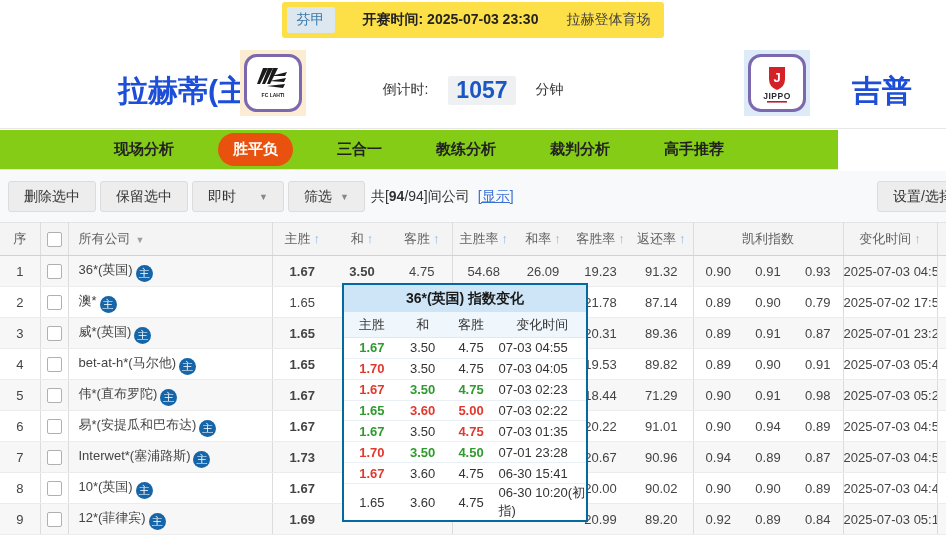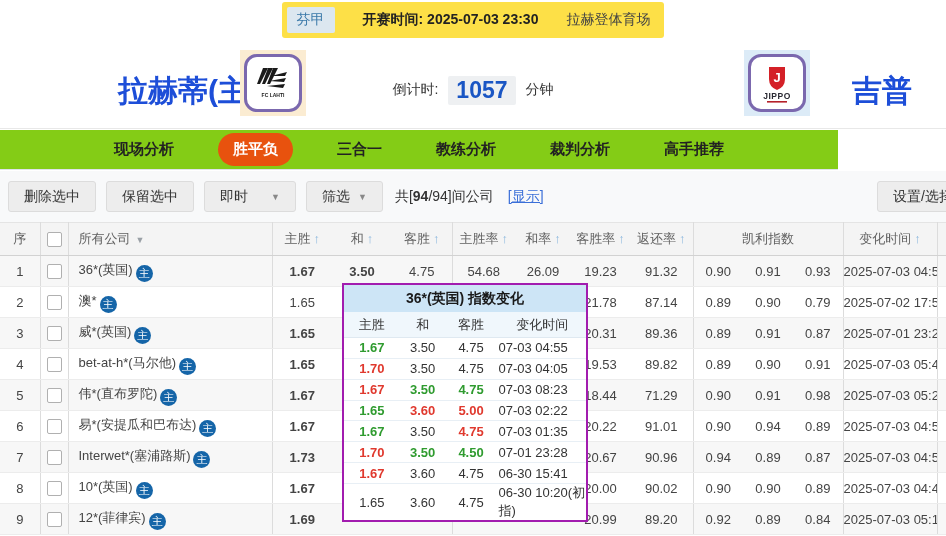--- a/index.html
+++ b/index.html
@@ -23,33 +23,33 @@
   .home-name { left:118px; }
   .away-name { left:852px; }
   .logo-frame { position:absolute; width:66px; height:66px; top:10px;
     display:flex; align-items:center; justify-content:center; }
   .home-frame { left:240px; background:#fbecd2; }
   .away-frame { left:744px; background:#dcebf7; }
   .logo-inner { width:58px; height:58px; background:#fff; border:3px solid #7b68ae;
     border-radius:13px; display:flex; flex-direction:column; align-items:center; justify-content:center; overflow:hidden; }
   .countdown { position:absolute; left:0; top:36px; width:946px; text-align:center; font-size:14px; color:#333; }
   .countdown-value { display:inline-block; background:#eef0f2; color:#1a56c4;
-    font-size:23px; font-weight:bold; padding:1px 8px; margin:0 6px; vertical-align:middle; border-radius:2px; }
+    font-size:23px; font-weight:bold; padding:1px 8px; margin:0 16px; vertical-align:middle; border-radius:2px; }
   .header-divider { position:absolute; top:128px; left:0; width:946px; height:1px; background:#e8e8e8; }
 
   
   .tabs { position:absolute; top:130px; left:0; width:838px; height:40px;
     display:flex; justify-content:center; align-items:center; gap:34px;
     border-bottom:1px solid #dfe3e8; background:#84cc16; }
   .tab { font-size:15px; font-weight:bold; color:#222; padding:7px 10px; cursor:pointer; }
   .tab.active { background:#e8520e; color:#fff; border-radius:17px; padding:7px 15px; }
 
   
   .toolbar { position:absolute; top:171px; left:0; width:946px; height:51px;
-    background:#f8f9fa; display:flex; align-items:center; padding-left:8px; gap:10px; }
+    background:#f8f9fa; display:flex; align-items:center; padding-left:8px; gap:4px; }
   .tb-btn { background:#ededed; border:1px solid #dcdcdc; color:#333; font-size:14px;
     height:31px; padding:0 15px; border-radius:3px; display:flex; align-items:center; gap:8px; }
   .tb-dd { min-width:92px; justify-content:space-between; }
   .dd-caret { font-size:9px; color:#888; }
   .company-count { font-size:14px; color:#333; margin-left:2px; }
   .company-count b { font-weight:bold; }
   .show-link { color:#3a6fd8; font-size:14px; margin-left:4px; }
   .settings-btn { position:absolute; left:877px; top:10px; width:104px; }
 
   
@@ -67,21 +67,21 @@
   .cb { display:inline-block; width:15px; height:15px; border:1px solid #b0b0b0;
     border-radius:2px; background:#fff; vertical-align:middle; }
   .zhu { display:inline-block; width:17px; height:17px; line-height:17px; border-radius:50%;
     background:#1565a8; color:#fff; font-size:11px; text-align:center; margin-left:3px; vertical-align:-3px; }
   td.num { font-size:14px; }
   .c-red { color:#e0392e; font-weight:bold; }
   .c-green { color:#2f9b2f; font-weight:bold; }
 
   
   .popup { position:absolute; left:342px; top:283px; width:246px; height:239px;
-    background:#fff; border:2px solid #a21caf; z-index:5; display:flex; flex-direction:column; }
+    background:#fff; border:2px solid #0369a1; z-index:5; display:flex; flex-direction:column; }
   .popup-title { height:27px; background:#cde5f6; font-size:14px; font-weight:bold; color:#1a1a1a;
     display:flex; align-items:center; justify-content:center; }
   .popup-head { height:26px; background:#f0f7fc; display:flex; align-items:center;
     font-size:13px; color:#333; border-bottom:1px solid #dfe9f1; }
   .popup-row { flex:1; display:flex; align-items:center; font-size:13px; color:#333;
     border-bottom:1px solid #e8eff5; }
   .popup-row:last-child { border-bottom:none; }
   .p-c1 { width:23%; text-align:center; }
   .p-c2 { width:19%; text-align:center; }
   .p-c3 { width:21%; text-align:center; }
@@ -371,21 +371,21 @@
         <div class="popup-row">
           <span class="p-c1 c-red">1.70</span>
           <span class="p-c2 ">3.50</span>
           <span class="p-c3 ">4.75</span>
           <span class="p-c4">07-03 04:05</span>
         </div>
         <div class="popup-row">
           <span class="p-c1 c-red">1.67</span>
           <span class="p-c2 c-green">3.50</span>
           <span class="p-c3 c-green">4.75</span>
-          <span class="p-c4">07-03 08:23</span>
+          <span class="p-c4">07-03 02:23</span>
         </div>
         <div class="popup-row">
           <span class="p-c1 c-green">1.65</span>
           <span class="p-c2 c-red">3.60</span>
           <span class="p-c3 c-red">5.00</span>
           <span class="p-c4">07-03 02:22</span>
         </div>
         <div class="popup-row">
           <span class="p-c1 c-green">1.67</span>
           <span class="p-c2 ">3.50</span>

